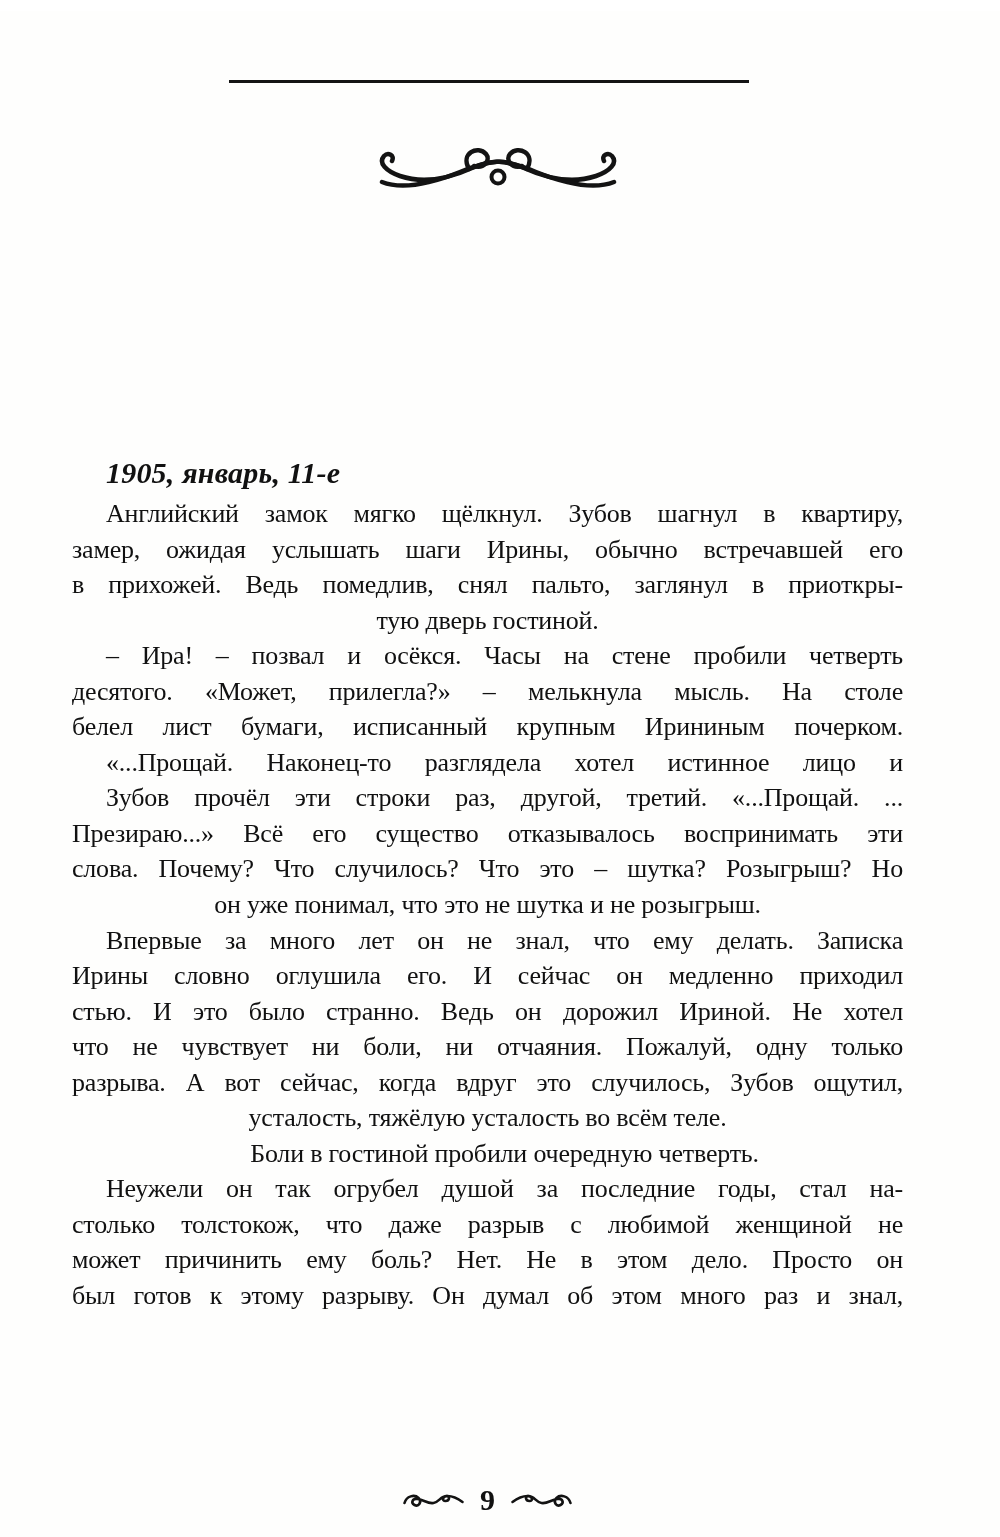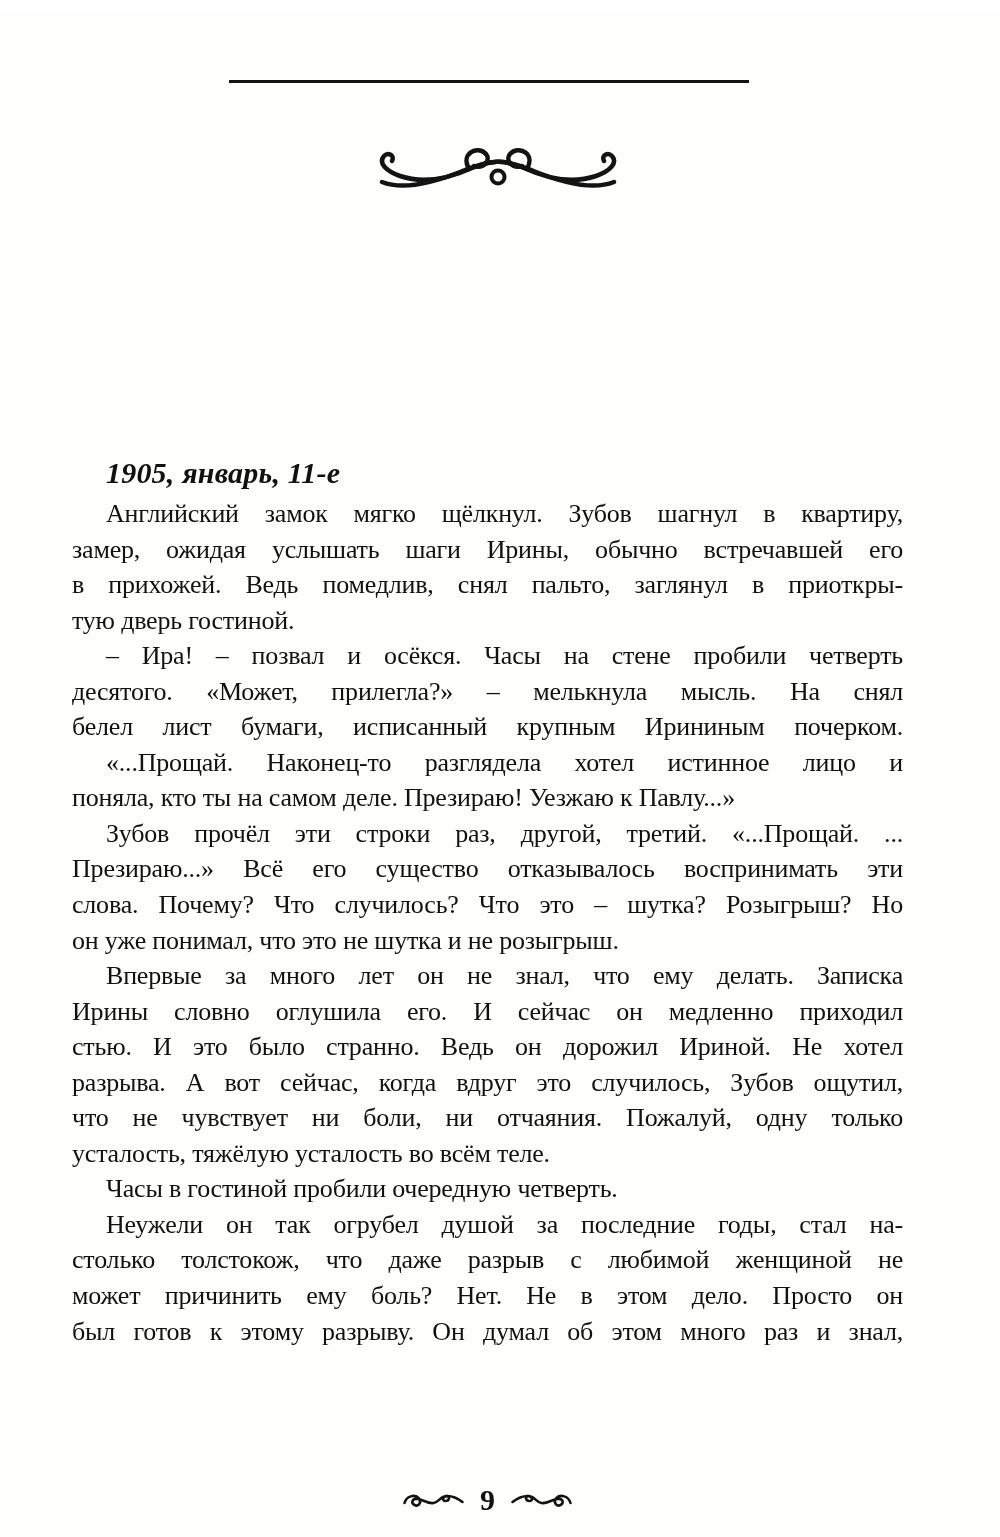--- a/index.html
+++ b/index.html
@@ -48,21 +48,21 @@
     font-weight: bold;
     font-style: italic;
     letter-spacing: 0.2px;
   }
   .body-text { }
   .line {
     font-size: 26px;
     line-height: 35.55px;
     height: 35.55px;
     letter-spacing: -0.2px;
-    text-align: left;
+    text-align: center;
     white-space: normal;
   }
   .line.fill {
     text-align: justify;
     text-align-last: justify;
   }
   .line.indent {
     padding-left: 34px;
   }
   .footer {
@@ -104,35 +104,34 @@
   </div>
 
   <div class="content">
     <h2 class="date-heading">1905, январь, 11-е</h2>
     <div class="body-text">
         <div class="line indent fill">Английский замок мягко щёлкнул. Зубов шагнул в квартиру,</div>
         <div class="line fill">замер, ожидая услышать шаги Ирины, обычно встречавшей его</div>
         <div class="line fill">в прихожей. Ведь помедлив, снял пальто, заглянул в приоткры-</div>
         <div class="line">тую дверь гостиной.</div>
         <div class="line indent fill">– Ира! – позвал и осёкся. Часы на стене пробили четверть</div>
-        <div class="line fill">десятого. «Может, прилегла?» – мелькнула мысль. На снял</div>
+        <div class="line fill">десятого. «Может, прилегла?» – мелькнула мысль. На столе</div>
         <div class="line fill">белел лист бумаги, исписанный крупным Ирининым почерком.</div>
         <div class="line indent fill">«...Прощай. Наконец-то разглядела хотел истинное лицо и</div>
-        <div class="line">поняла, кто ты на самом деле. Презираю! Уезжаю к Павлу...»</div>
         <div class="line indent fill">Зубов прочёл эти строки раз, другой, третий. «...Прощай. ...</div>
         <div class="line fill">Презираю...» Всё его существо отказывалось воспринимать эти</div>
         <div class="line fill">слова. Почему? Что случилось? Что это – шутка? Розыгрыш? Но</div>
         <div class="line">он уже понимал, что это не шутка и не розыгрыш.</div>
         <div class="line indent fill">Впервые за много лет он не знал, что ему делать. Записка</div>
         <div class="line fill">Ирины словно оглушила его. И сейчас он медленно приходил</div>
         <div class="line fill">стью. И это было странно. Ведь он дорожил Ириной. Не хотел</div>
+        <div class="line fill">что не чувствует ни боли, ни отчаяния. Пожалуй, одну только</div>
         <div class="line fill">разрыва. А вот сейчас, когда вдруг это случилось, Зубов ощутил,</div>
-        <div class="line fill">что не чувствует ни боли, ни отчаяния. Пожалуй, одну только</div>
         <div class="line">усталость, тяжёлую усталость во всём теле.</div>
-        <div class="line indent">Часы в гостиной пробили очередную четверть.</div>
+        <div class="line indent">Боли в гостиной пробили очередную четверть.</div>
         <div class="line indent fill">Неужели он так огрубел душой за последние годы, стал на-</div>
         <div class="line fill">столько толстокож, что даже разрыв с любимой женщиной не</div>
         <div class="line fill">может причинить ему боль? Нет. Не в этом дело. Просто он</div>
         <div class="line fill">был готов к этому разрыву. Он думал об этом много раз и знал,</div>
       </div>
   </div>
 
   <div class="footer">
     <span class="swash">
       <svg viewBox="0 0 62 20" fill="none" xmlns="http://www.w3.org/2000/svg">

